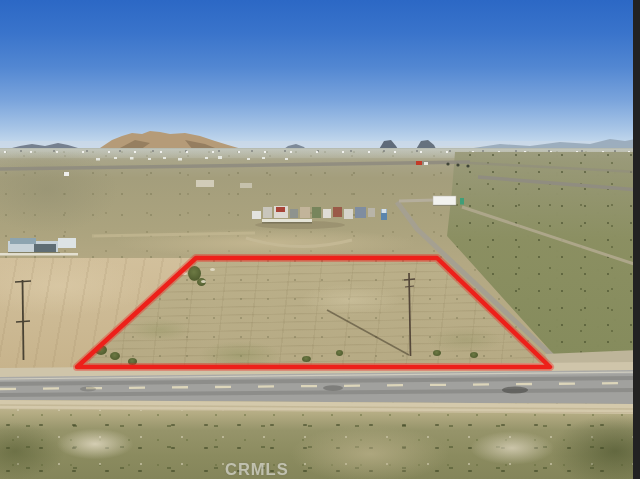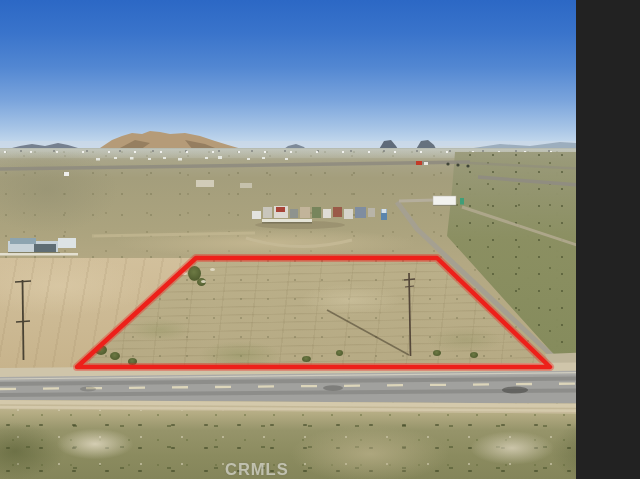--- a/index.html
+++ b/index.html
@@ -1,17 +1,17 @@
 <!DOCTYPE html>
 <html><head>
 <meta charset="utf-8">
 <style>
   html,body{margin:0;padding:0;background:#222;}
   .photo{
-    position:relative; width:576px; height:479px; overflow:hidden;
+    position:relative; width:633px; height:479px; overflow:hidden;
     font-family:"Liberation Sans", sans-serif;
     background:#15803d;
   }
   .photo *{position:absolute;}
   
   .sky{
     left:0; top:0; width:640px; height:152px;
     background:linear-gradient(180deg,
       #2c68c5 0%, #3a74cb 22%, #5287d2 44%, #7aa4dc 66%,
       #a6c4e6 84%, #c3d8ec 94%, #cfdfee 100%);

